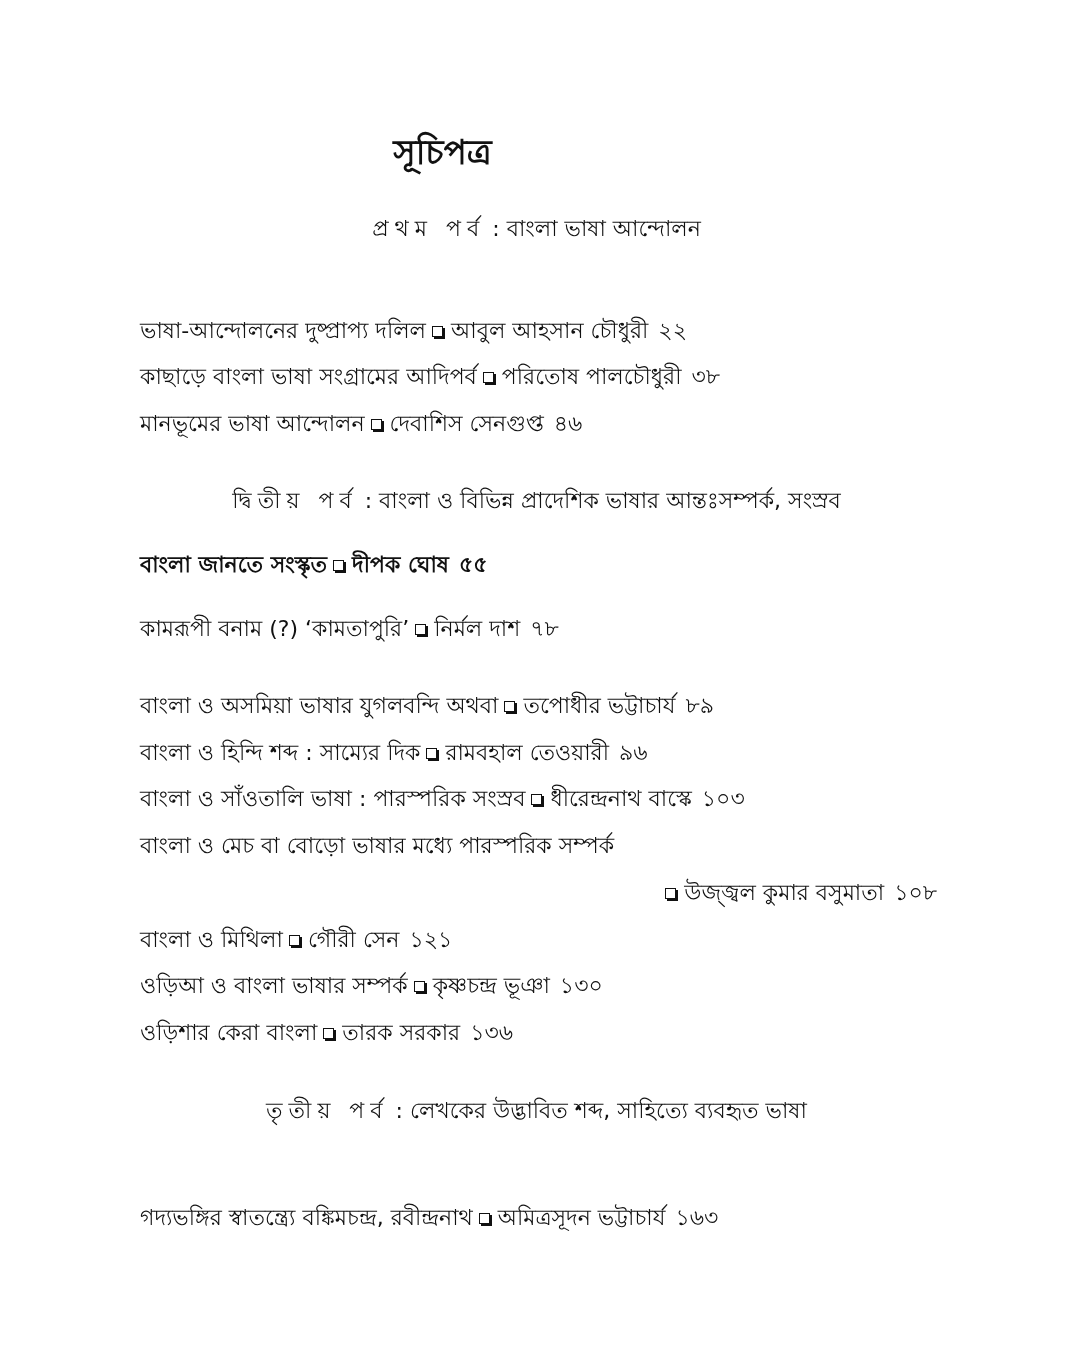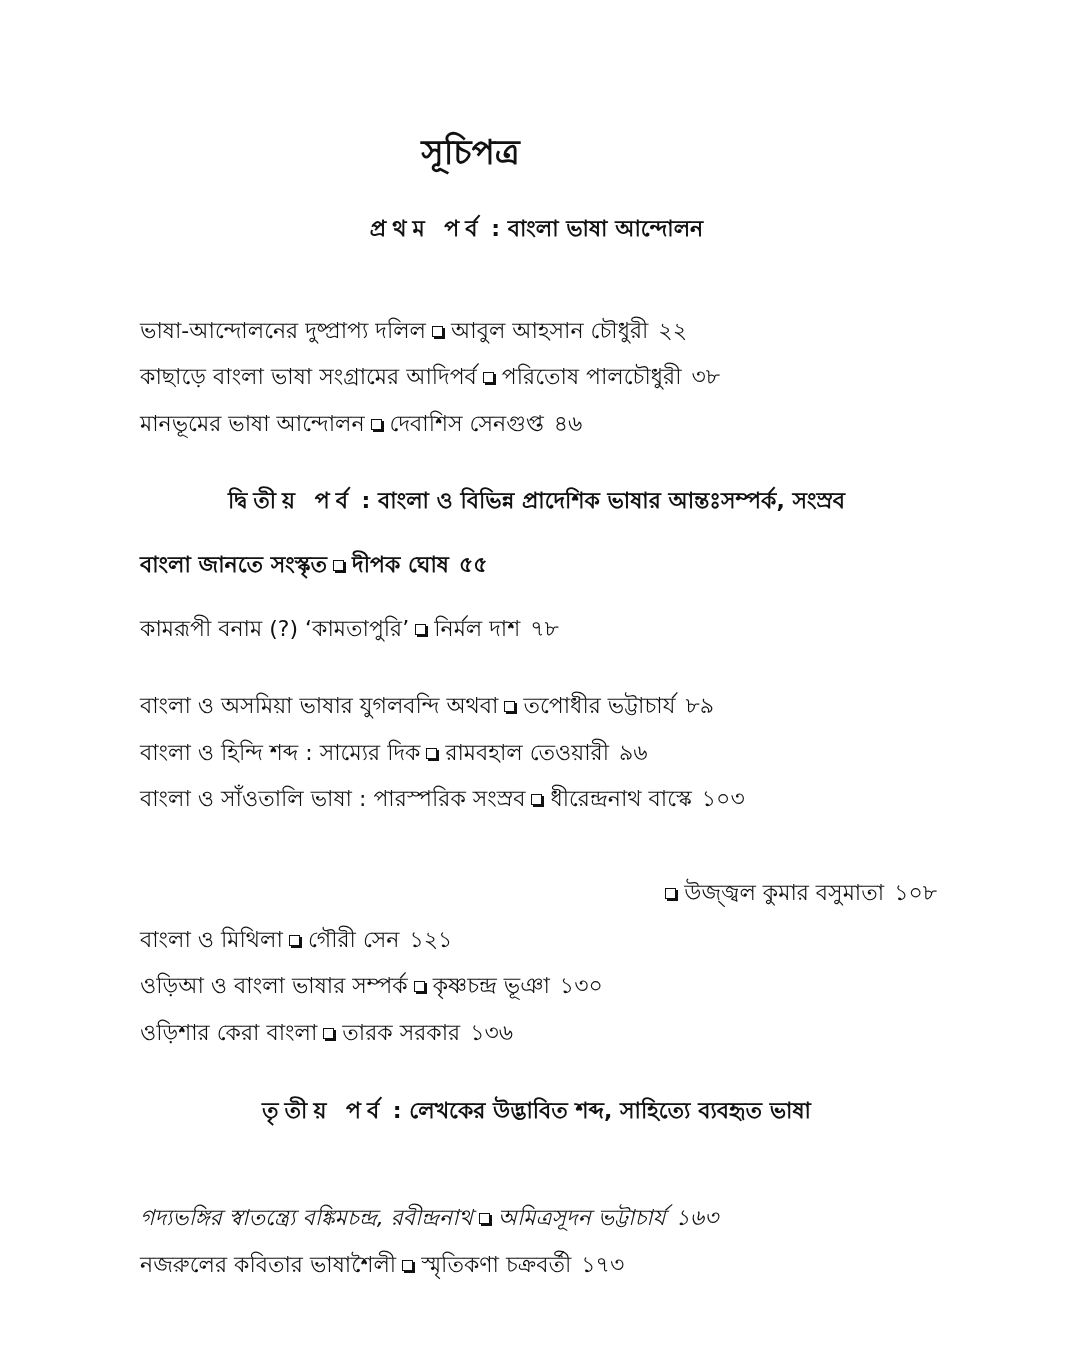--- a/index.html
+++ b/index.html
@@ -4,25 +4,25 @@
 <style>
   html, body { margin: 0; padding: 0; background: #ffffff; }
   body {
     width: 1073px; height: 1359px; position: relative; overflow: hidden;
     font-family: "DejaVu Sans", "Liberation Sans", sans-serif;
     color: #111111;
   }
   .page { position: absolute; left: 0; top: 0; width: 1073px; height: 1359px; }
   .title {
     position: absolute; left: 0; width: 885px; top: 126px;
-    text-align: center; font-size: 34px; font-weight: bold; line-height: 52px; margin-left: 28px;
+    text-align: center; font-size: 34px; font-weight: bold; line-height: 52px;
   }
   .section-heading {
     position: absolute; left: 0; width: 1073px; text-align: center;
-    font-size: 22px; font-weight: bold; line-height: 34px; white-space: nowrap;
+    font-size: 22px; font-weight: normal; line-height: 34px; white-space: nowrap;
   }
   .section-heading .label { letter-spacing: 6px; }
   .entry {
     position: absolute; left: 140px; font-size: 22px; line-height: 34px;
     white-space: nowrap;
   }
   .entry.right { left: auto; right: 136px; }
   .box {
     display: inline-block; width: 9px; height: 9px; border: 1px solid #111;
     box-shadow: 2px 2px 0 #111; margin: 0 8px 0 6px; vertical-align: 1px;
@@ -66,39 +66,39 @@
   </div>
   <div class="entry" style="top:689px;">
     <span>বাংলা ও অসমিয়া ভাষার যুগলবন্দি অথবা</span><span class="box"></span><span class="author">তপোধীর ভট্টাচার্য</span><span>৮৯</span>
   </div>
   <div class="entry" style="top:736px;">
     <span>বাংলা ও হিন্দি শব্দ : সাম্যের দিক</span><span class="box"></span><span class="author">রামবহাল তেওয়ারী</span><span>৯৬</span>
   </div>
   <div class="entry" style="top:782px;">
     <span>বাংলা ও সাঁওতালি ভাষা : পারস্পরিক সংস্রব</span><span class="box"></span><span class="author">ধীরেন্দ্রনাথ বাস্কে</span><span>১০৩</span>
   </div>
+  <div class="entry" style="top:829px;">
+    <span>বাংলা ও মেচ বা বোড়ো ভাষার মধ্যে পারস্পরিক সম্পর্ক</span>
+  </div>
   <div class="entry right" style="top:876px;">
     <span class="box"></span><span class="author">উজ্জ্বল কুমার বসুমাতা</span><span>১০৮</span>
   </div>
   <div class="entry" style="top:923px;">
     <span>বাংলা ও মিথিলা</span><span class="box"></span><span class="author">গৌরী সেন</span><span>১২১</span>
   </div>
   <div class="entry" style="top:969px;">
     <span>ওড়িআ ও বাংলা ভাষার সম্পর্ক</span><span class="box"></span><span class="author">কৃষ্ণচন্দ্র ভূঞা</span><span>১৩০</span>
   </div>
   <div class="entry" style="top:1016px;">
     <span>ওড়িশার কেরা বাংলা</span><span class="box"></span><span class="author">তারক সরকার</span><span>১৩৬</span>
   </div>
 
   <div class="section-heading" style="top:1094px;">
     <span class="label">তৃতীয় পর্ব</span>
     <span>:</span>
     <span>লেখকের উদ্ভাবিত শব্দ, সাহিত্যে ব্যবহৃত ভাষা</span>
   </div>
 
-  <div class="entry" style="top:1201px;font-style:italic;">
+  <div class="entry" style="top:1201px;">
     <span>গদ্যভঙ্গির স্বাতন্ত্র্যে বঙ্কিমচন্দ্র, রবীন্দ্রনাথ</span><span class="box"></span><span class="author">অমিত্রসূদন ভট্টাচার্য</span><span>১৬৩</span>
-  </div>
-  <div class="entry" style="top:1248px;">
-    <span>নজরুলের কবিতার ভাষাশৈলী</span><span class="box"></span><span class="author">স্মৃতিকণা চক্রবর্তী</span><span>১৭৩</span>
   </div>
 
 </div>
 
 </body></html>

